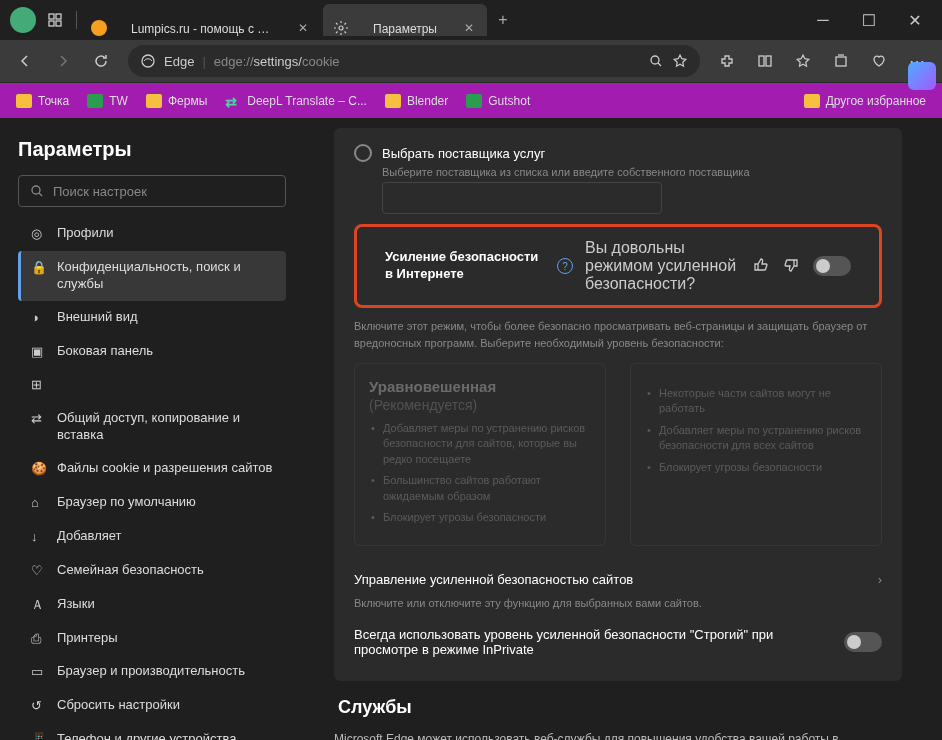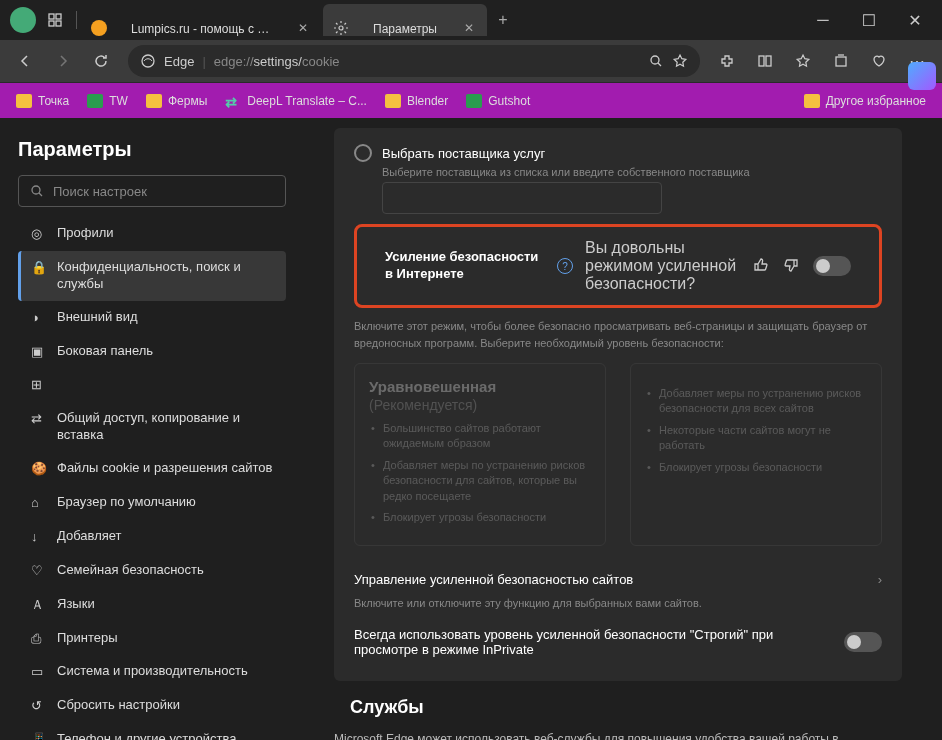--- a/index.html
+++ b/index.html
@@ -55,21 +55,21 @@
 .card h3{font-size:15px;font-weight:600;color:#aaa;margin-bottom:2px}
 .card .rec{font-size:14px;color:#777;margin-bottom:8px}
 .card ul{list-style:none}
 .card li{font-size:11px;color:#888;padding-left:14px;position:relative;margin-bottom:6px;line-height:1.4}
 .card li::before{content:"•";position:absolute;left:2px}
 .linkrow{display:flex;align-items:center;padding:10px 0;font-size:13px}
 .linkrow .chev{margin-left:auto;color:#888}
 .linkdesc{font-size:11px;color:#888;margin-bottom:10px}
 .togglerow{display:flex;align-items:center;padding:8px 0;gap:16px}
 .togglerow .lbl{font-size:13px;flex:1}
-h2{font-size:18px;font-weight:600;margin:10px 16px 12px}
+h2{font-size:18px;font-weight:600;margin:10px 4px 12px}
 .servdesc{font-size:12px;color:#bbb;line-height:1.5}
 .copilot{position:absolute;right:6px;top:62px;width:28px;height:28px;border-radius:6px;background:linear-gradient(135deg,#4facfe,#a259ff);}
 svg{width:16px;height:16px}
 </style>
 </head>
 <body>
 
 <div class="titlebar">
   <div class="avatar"></div>
   <div class="workspace">
@@ -253,21 +253,21 @@
         <div class="navitem">
           <span class="ic">Ａ</span>
           <span>Языки</span>
         </div>
         <div class="navitem">
           <span class="ic">⎙</span>
           <span>Принтеры</span>
         </div>
         <div class="navitem">
           <span class="ic">▭</span>
-          <span>Система и производительность</span>
+          <span>Браузер и производительность</span>
         </div>
         <div class="navitem">
           <span class="ic">↺</span>
           <span>Сбросить настройки</span>
         </div>
         <div class="navitem">
           <span class="ic">📱</span>
           <span>Телефон и другие устройства</span>
         </div>
       </div>
@@ -295,30 +295,30 @@
         <div class="toggle"></div>
       </div>
 
       <div class="securedesc">Включите этот режим, чтобы более безопасно просматривать веб-страницы и защищать браузер от вредоносных программ. Выберите необходимый уровень безопасности:</div>
 
       <div class="cards">
         <div class="card">
           <h3>Уравновешенная</h3>
           <div class="rec">(Рекомендуется)</div>
           <ul>
+            <li>Добавляет меры по устранению рисков безопасности для сайтов, которые вы редко посещаете</li>
             <li>Большинство сайтов работают ожидаемым образом</li>
-            <li>Добавляет меры по устранению рисков безопасности для сайтов, которые вы редко посещаете</li>
             <li>Блокирует угрозы безопасности</li>
           </ul>
         </div>
         <div class="card">
           <div class="rec"></div>
           <ul>
+            <li>Некоторые части сайтов могут не работать</li>
             <li>Добавляет меры по устранению рисков безопасности для всех сайтов</li>
-            <li>Некоторые части сайтов могут не работать</li>
             <li>Блокирует угрозы безопасности</li>
           </ul>
         </div>
       </div>
 
       <div class="linkrow">
         <span>Управление усиленной безопасностью сайтов</span>
         <span class="chev">›</span>
       </div>
       <div class="linkdesc">Включите или отключите эту функцию для выбранных вами сайтов.</div>

